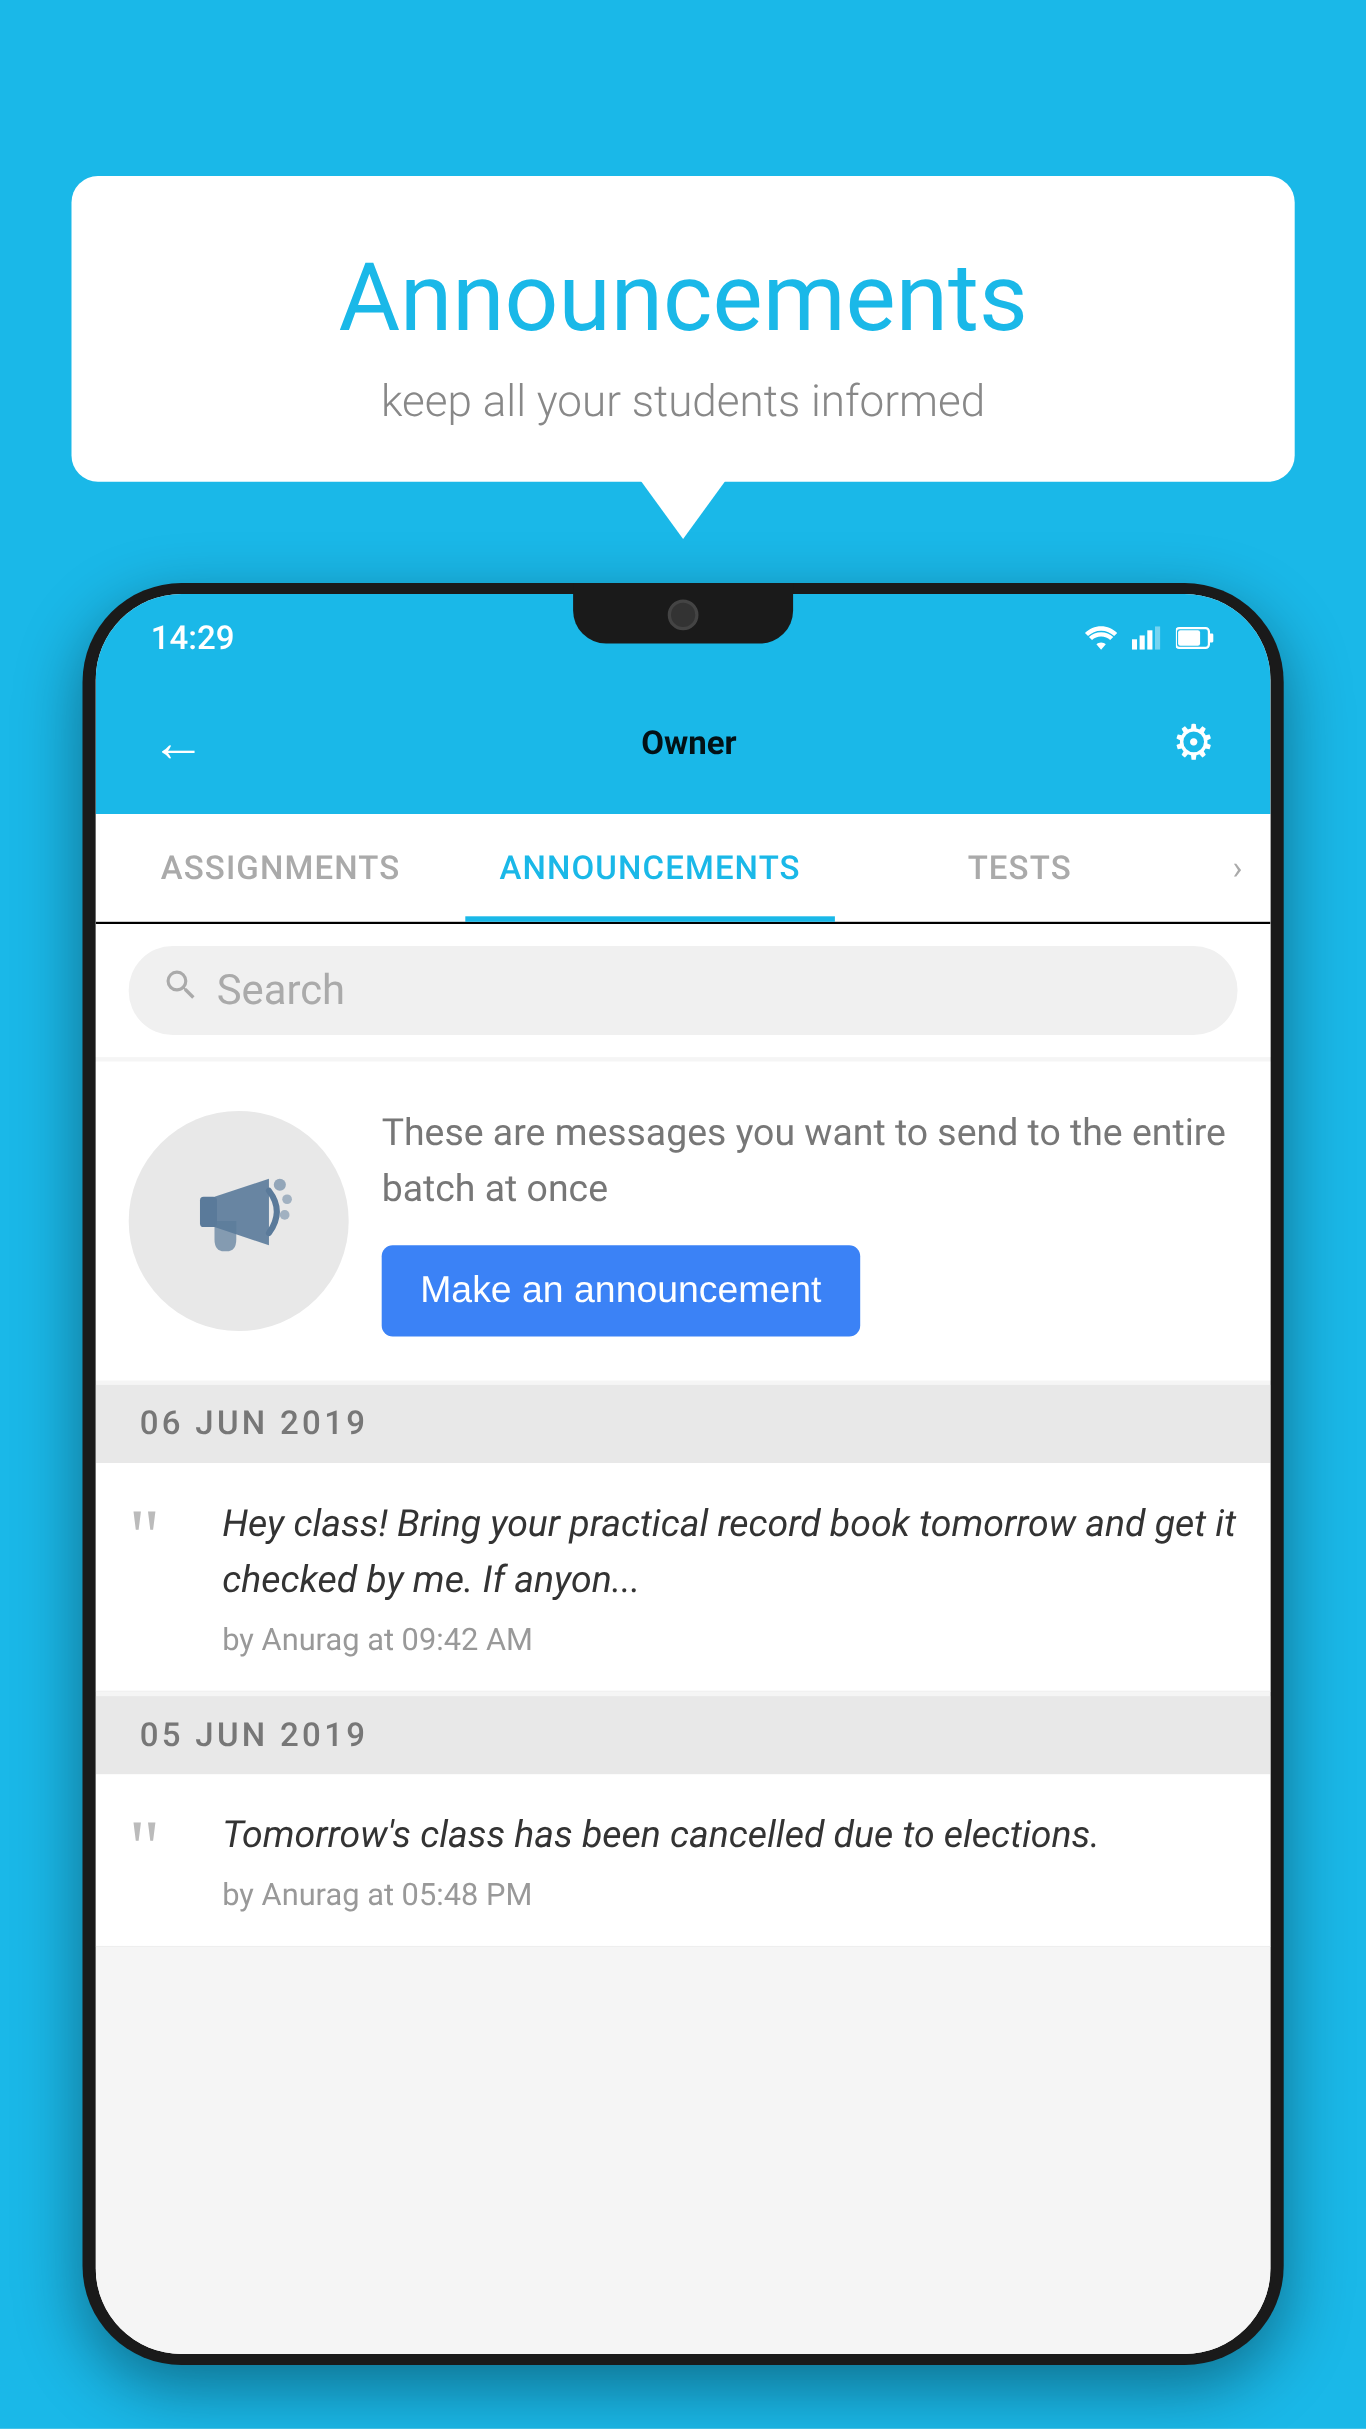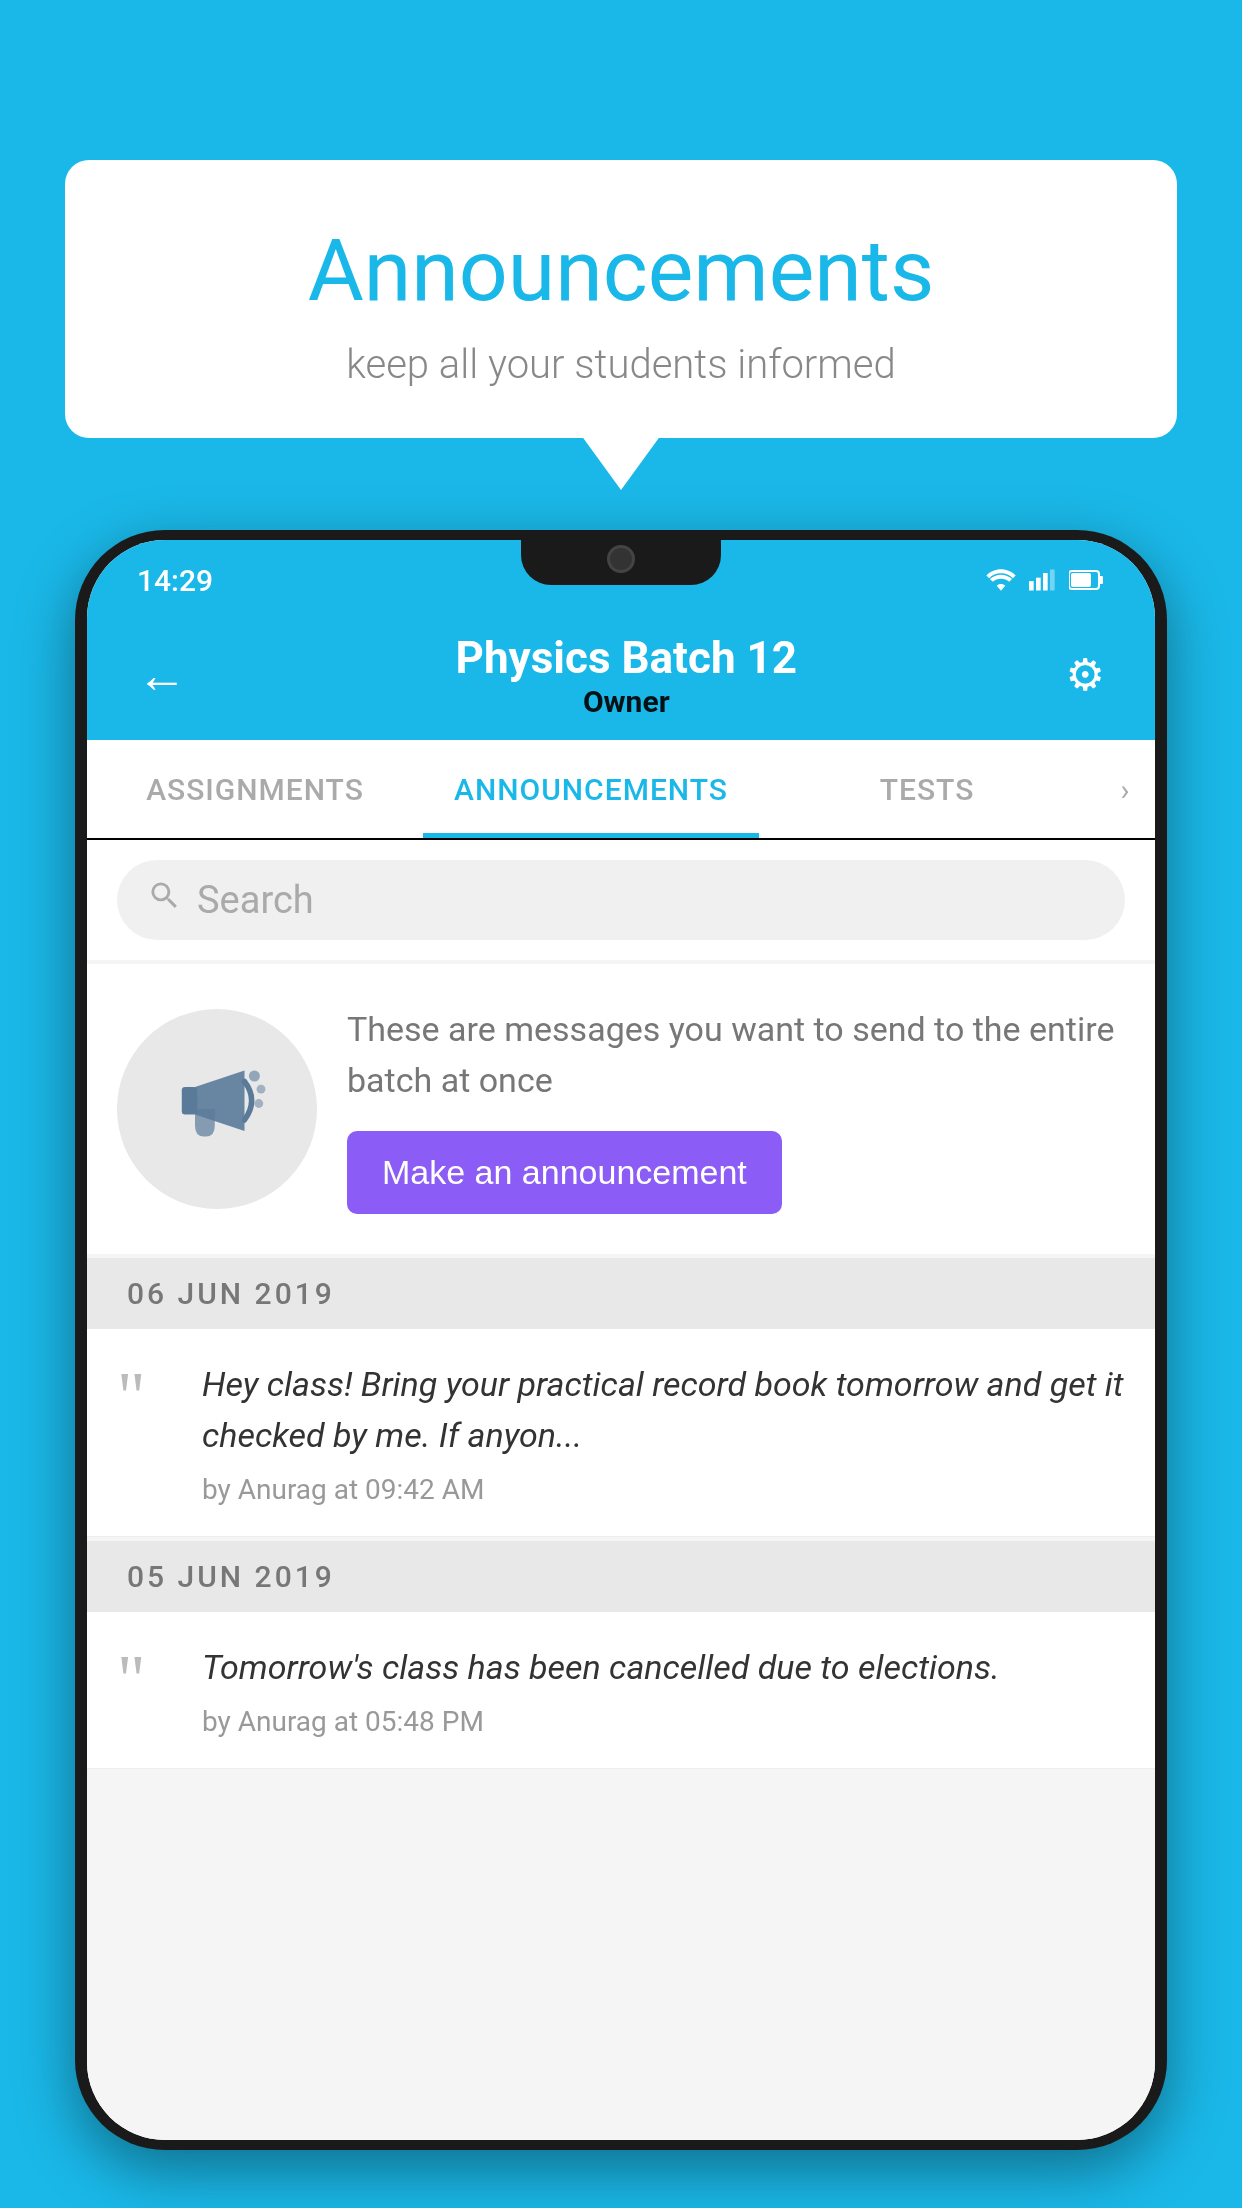--- a/index.html
+++ b/index.html
@@ -257,21 +257,21 @@
     .promo-content {
       flex: 1;
     }
     .promo-desc {
       color: #777;
       font-size: 34px;
       line-height: 1.5;
       margin-bottom: 25px;
     }
     .make-announcement-btn {
-      background: #8b5cf6;
+      background: #3b82f6;
       color: white;
       border: none;
       border-radius: 10px;
       padding: 22px 35px;
       font-size: 34px;
       font-weight: 500;
       cursor: pointer;
     }
 
     
@@ -354,21 +354,20 @@
           <rect x="0" y="2" width="30" height="18" rx="3" ry="3" stroke="white" stroke-width="2" fill="none"></rect>
           <rect x="2" y="4" width="20" height="14" rx="2" ry="2" fill="white"></rect>
           <rect x="30" y="7" width="4" height="8" rx="1" fill="white"></rect>
         </svg>
       </div>
     </div>
 
     <div class="app-bar">
       <span class="app-bar-back">←</span>
       <div class="app-bar-title-group">
-        <div class="app-bar-title">Physics Batch 12</div>
         <div class="app-bar-subtitle">Owner</div>
       </div>
       <span class="app-bar-gear">⚙</span>
     </div>
 
     <div class="tabs-bar">
       <div class="tab-item">ASSIGNMENTS</div>
       <div class="tab-item active">ANNOUNCEMENTS</div>
       <div class="tab-item">TESTS</div>
       <div class="tab-more">›</div>

